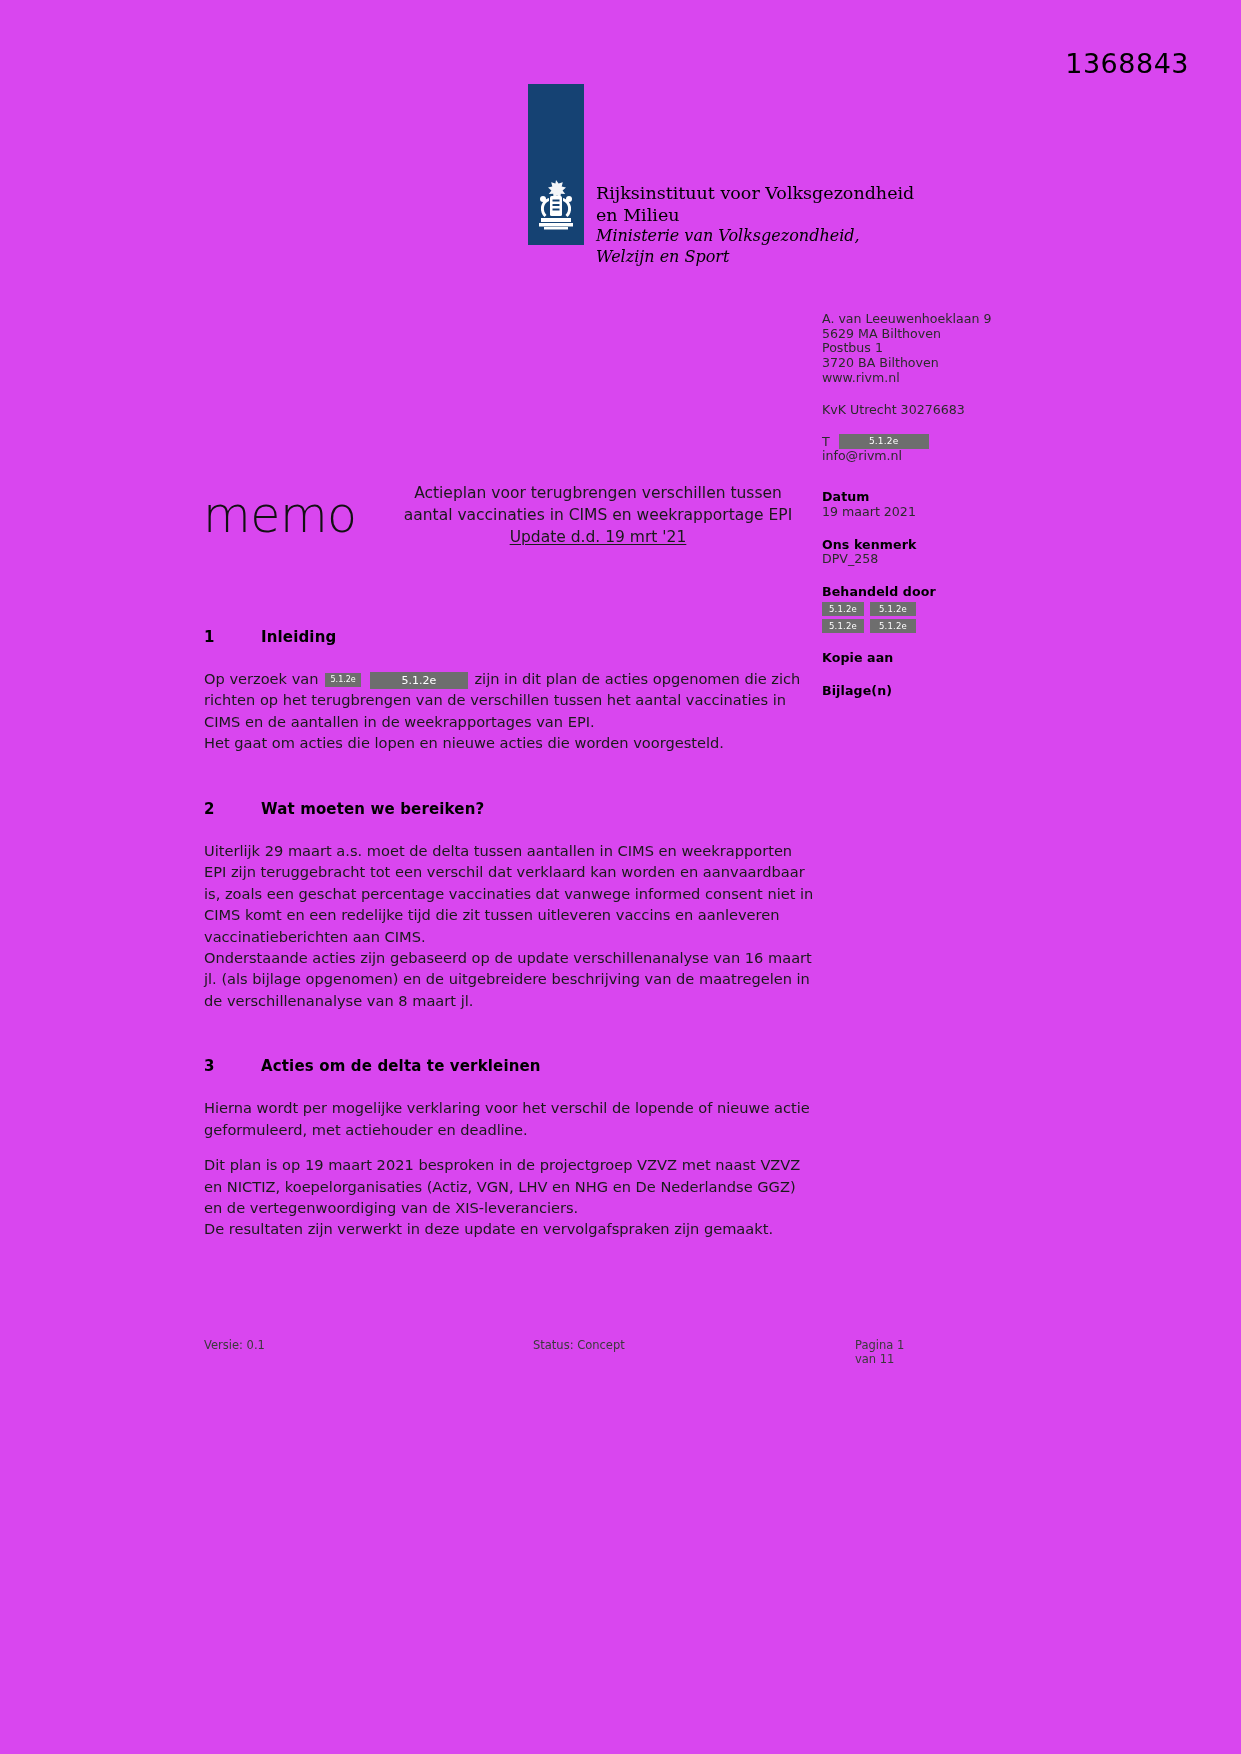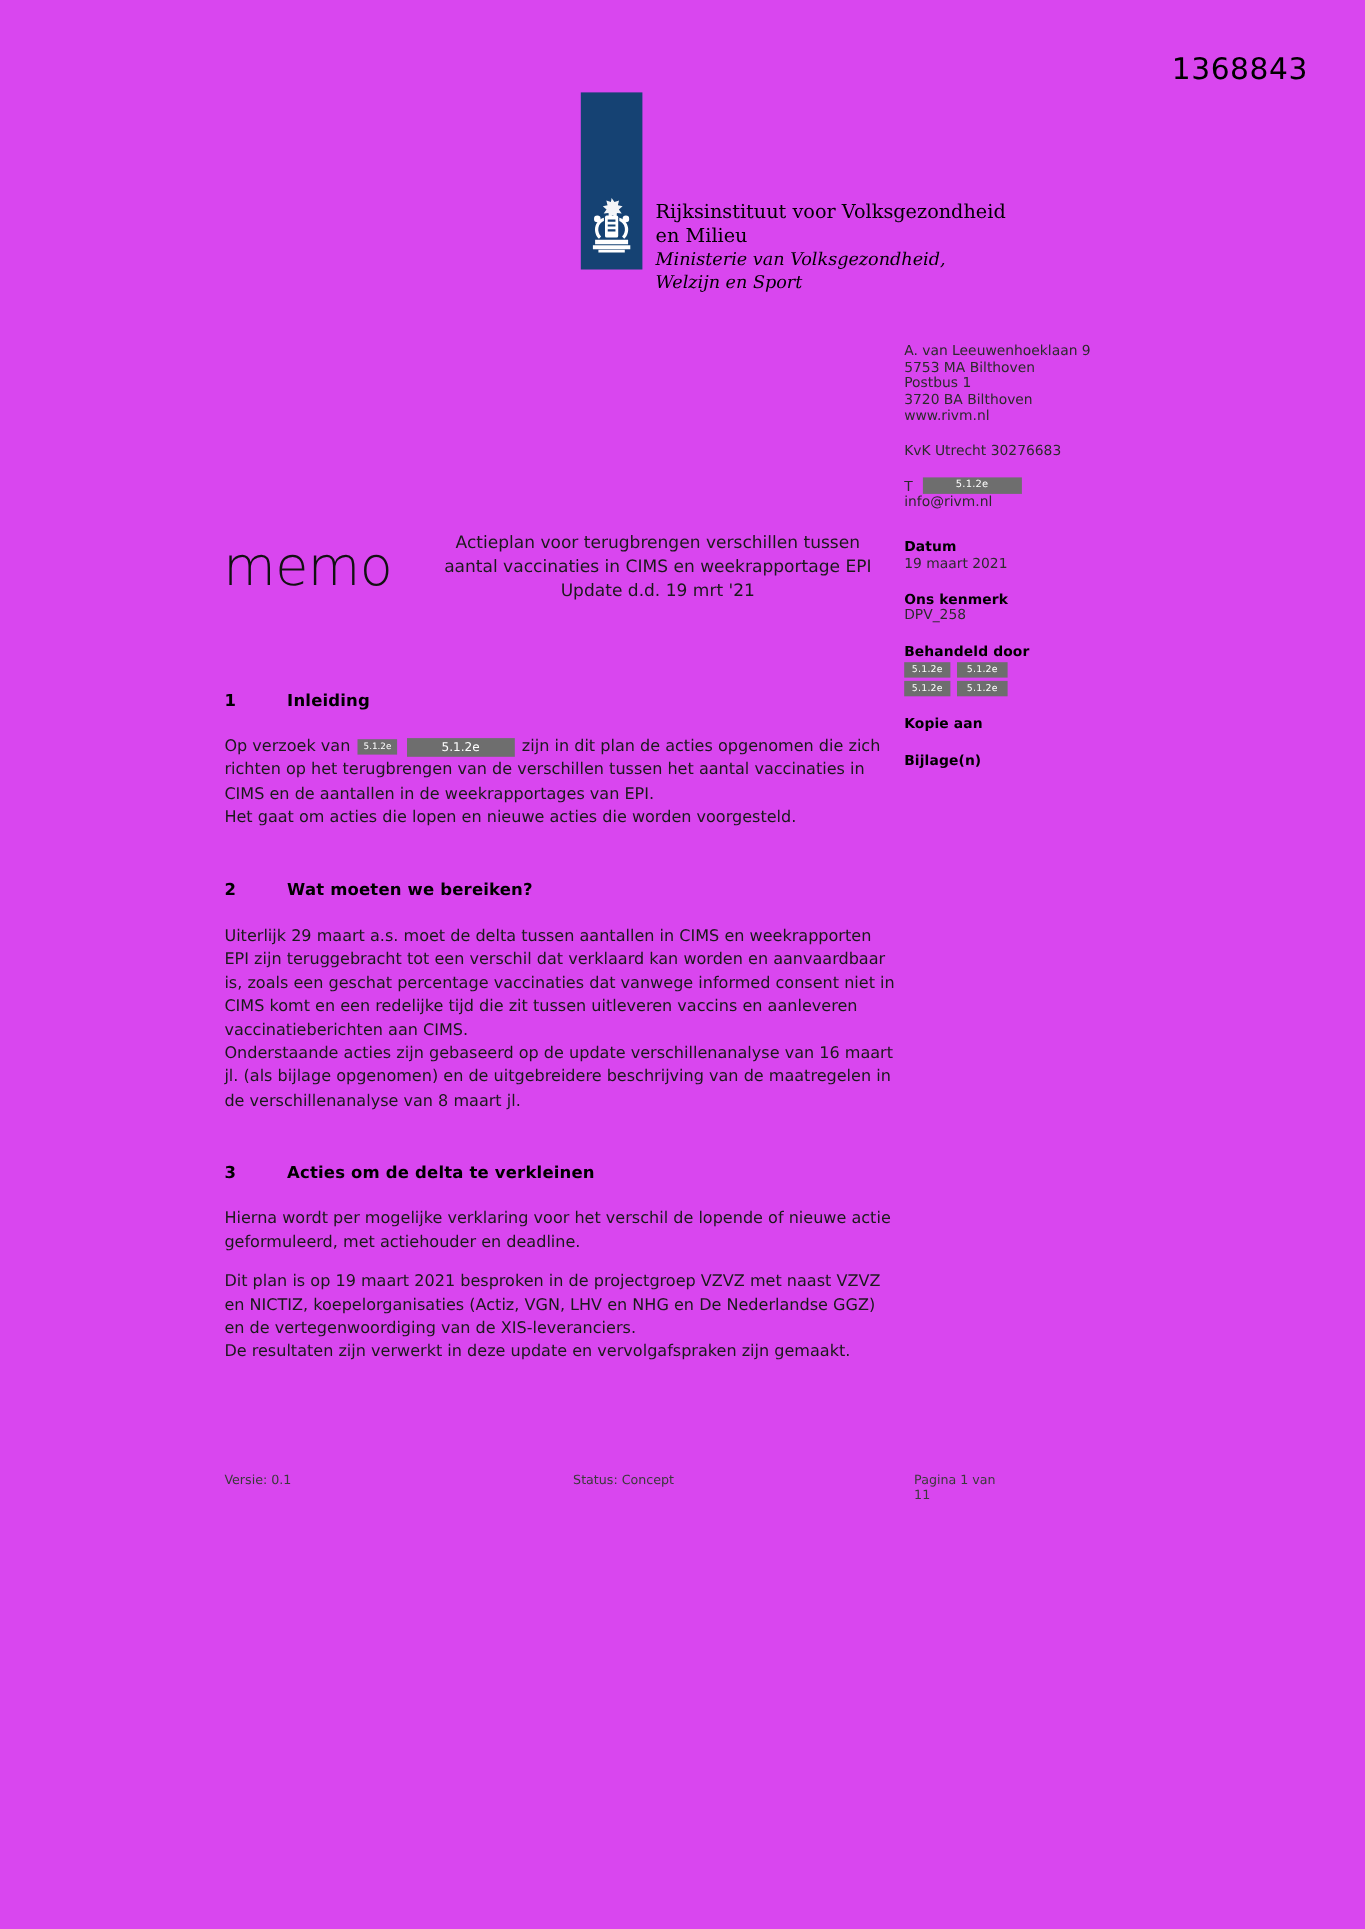--- a/index.html
+++ b/index.html
@@ -146,20 +146,21 @@
     position: absolute;
     left: 388px;
     top: 482px;
     width: 420px;
     font-size: 15.5px;
     line-height: 1.42;
     color: #1a1a1a;
     text-align: center;
   }
   .memo-title .underline {
+    text-decoration: underline;
     text-underline-offset: 2px;
   }
 
   
   .body-col {
     position: absolute;
     left: 204px;
     top: 628px;
     width: 612px;
     color: #1a1a1a;
@@ -210,20 +211,21 @@
 
   
   .footer {
     position: absolute;
     left: 204px;
     top: 1338px;
     width: 712px;
     display: flex;
     font-size: 11.5px;
     color: #3a3a3a;
+    gap: 12px;
   }
   .footer-left   { flex: 0 0 317px; }
   .footer-center { flex: 0 0 310px; }
   .footer-right  { flex: 1; }
 </style>
 </head>
 <body>
 
 <div id="page">
 
@@ -251,21 +253,21 @@
     <div class="logo-text">
       <div class="logo-line1">Rijksinstituut voor Volksgezondheid</div>
       <div class="logo-line2">en Milieu</div>
       <div class="logo-line3">Ministerie van Volksgezondheid,</div>
       <div class="logo-line4">Welzijn en Sport</div>
     </div>
   </div>
 
   <div class="meta-col">
     <div class="addr-line">A. van Leeuwenhoeklaan 9</div>
-    <div class="addr-line">5753 MA Bilthoven</div>
+    <div class="addr-line">5629 MA Bilthoven</div>
     <div class="addr-line">Postbus 1</div>
     <div class="addr-line">3720 BA Bilthoven</div>
     <div class="addr-line">www.rivm.nl</div>
 
     <div class="meta-gap-sm"></div>
     <div class="addr-line">KvK Utrecht 30276683</div>
 
     <div class="meta-gap-sm"></div>
     <div class="tel-row">
       <span>T</span>

